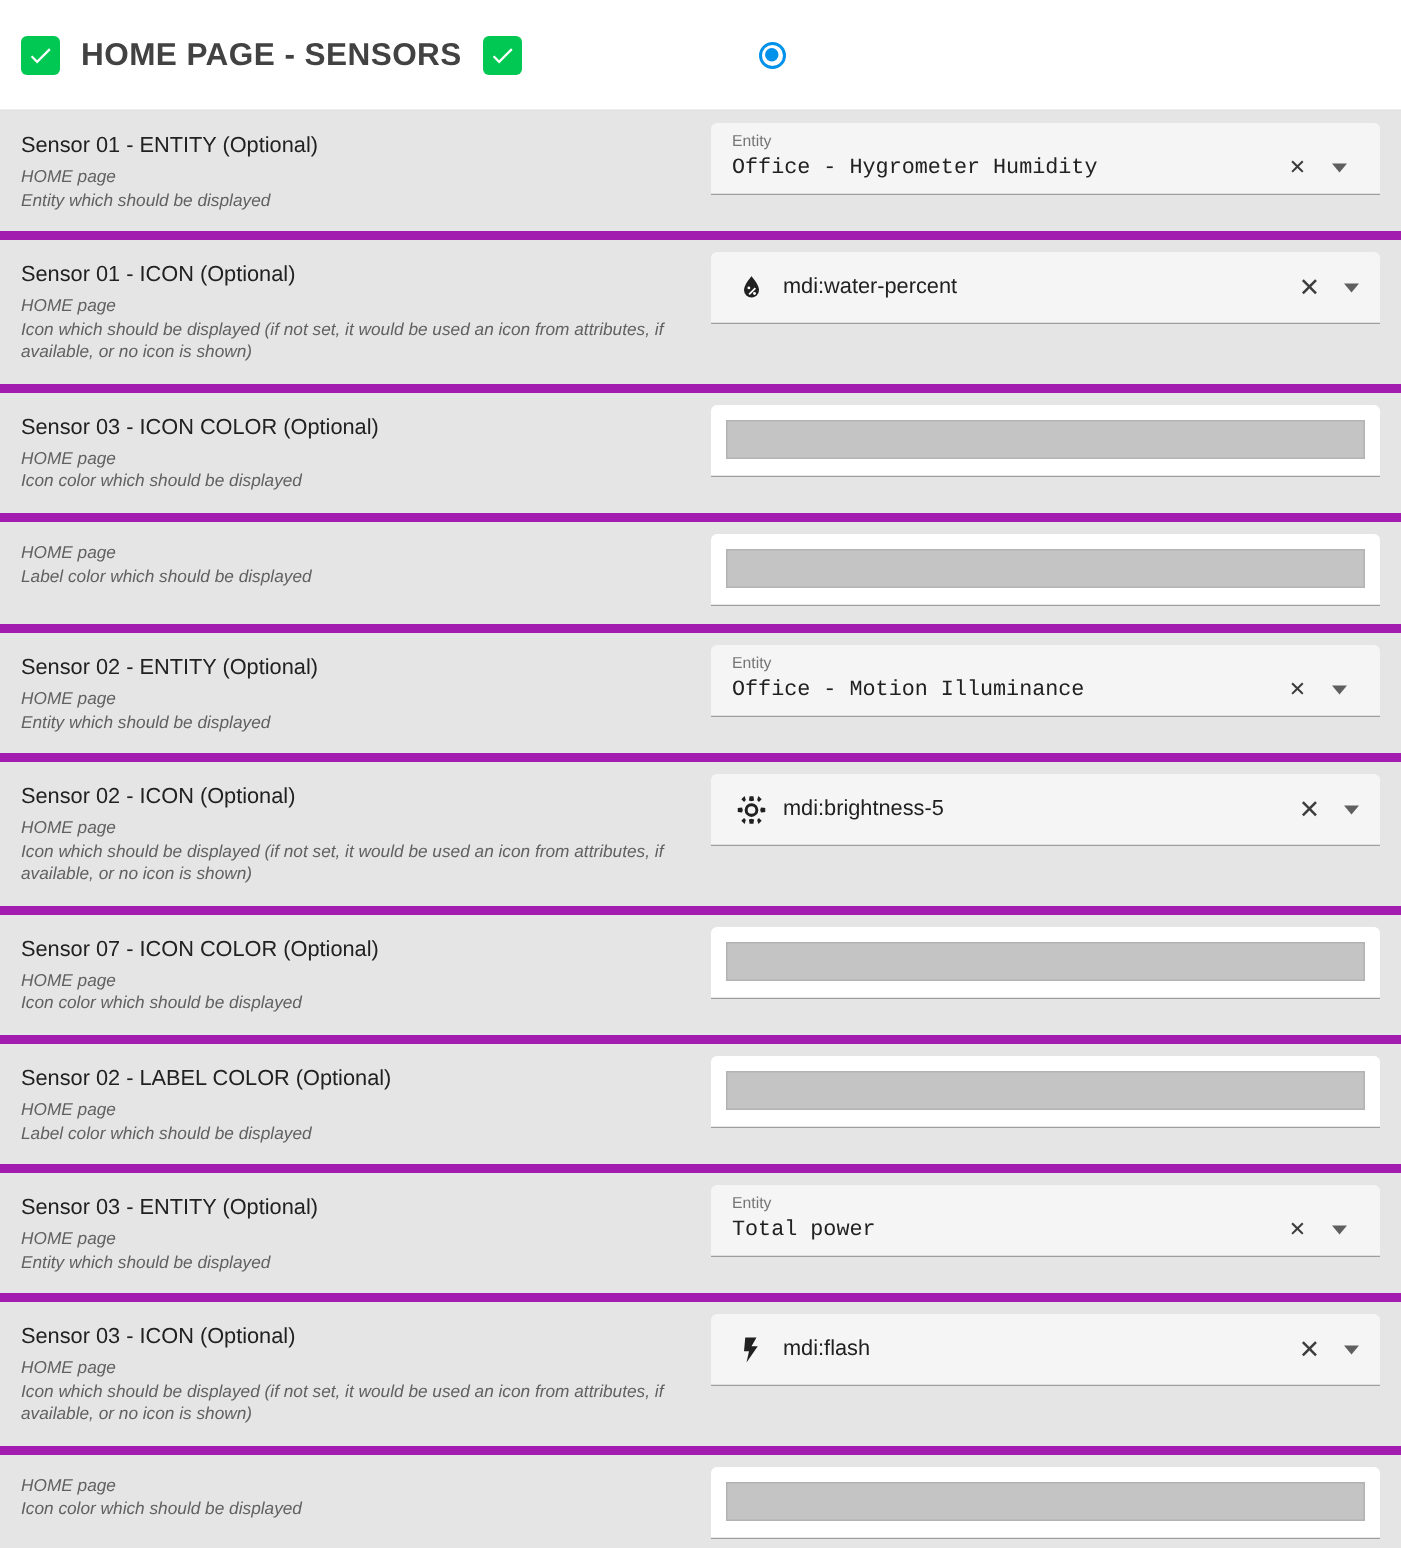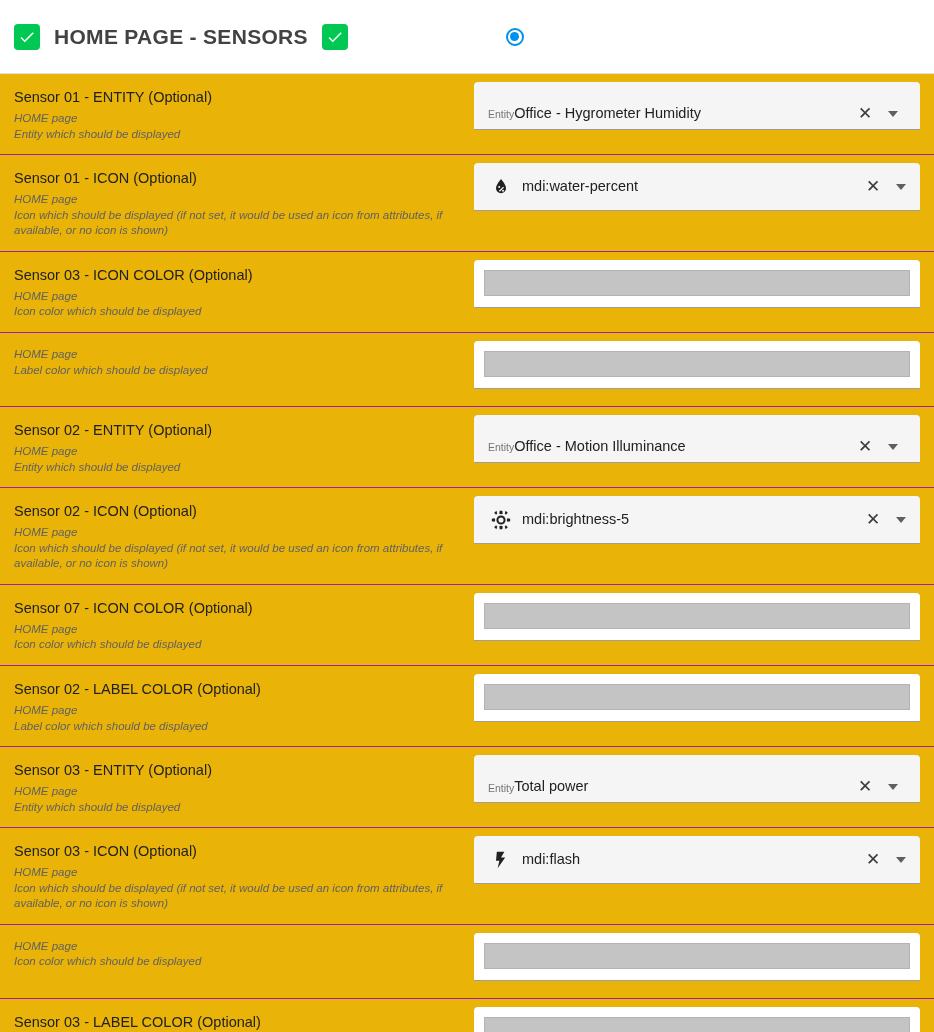--- a/index.html
+++ b/index.html
@@ -65,25 +65,25 @@
   .radio .dot {
     width: 9px;
     height: 9px;
     border-radius: 50%;
     background: #0091ea;
   }
 
   
   .row {
     display: flex;
-    border-bottom: 1px solid #a21caf;
+    border-bottom: 6px solid #a21caf;
     min-height: 74px;
     box-sizing: border-box;
     align-items: flex-start;
-    background: #eab308;
+    background: #e5e5e5;
   }
   .row-left {
     width: 474px;
     flex: 0 0 474px;
     padding: 14px 14px 12px 14px;
     box-sizing: border-box;
   }
   .row-title {
     font-size: 14.5px;
     color: #212121;
@@ -114,28 +114,29 @@
     border-bottom: 1px solid #9e9e9e;
     border-radius: 4px 4px 0 0;
     display: flex;
     align-items: center;
     box-sizing: border-box;
     position: relative;
     min-height: 48px;
     padding: 6px 8px 6px 14px;
   }
   .field.entity {
-    flex-direction: row;
-    align-items: flex-end;
+    flex-direction: column;
+    align-items: flex-start;
     padding: 6px 8px 6px 14px;
   }
   .field-inner {
     display: flex;
     align-items: center;
     width: 100%;
+    font-family: Liberation Mono, monospace;
   }
   .field-label {
     font-size: 10.5px;
     color: #757575;
     line-height: 1.2;
     margin-bottom: 2px;
   }
   .field-value {
     font-size: 14.5px;
     color: #212121;

